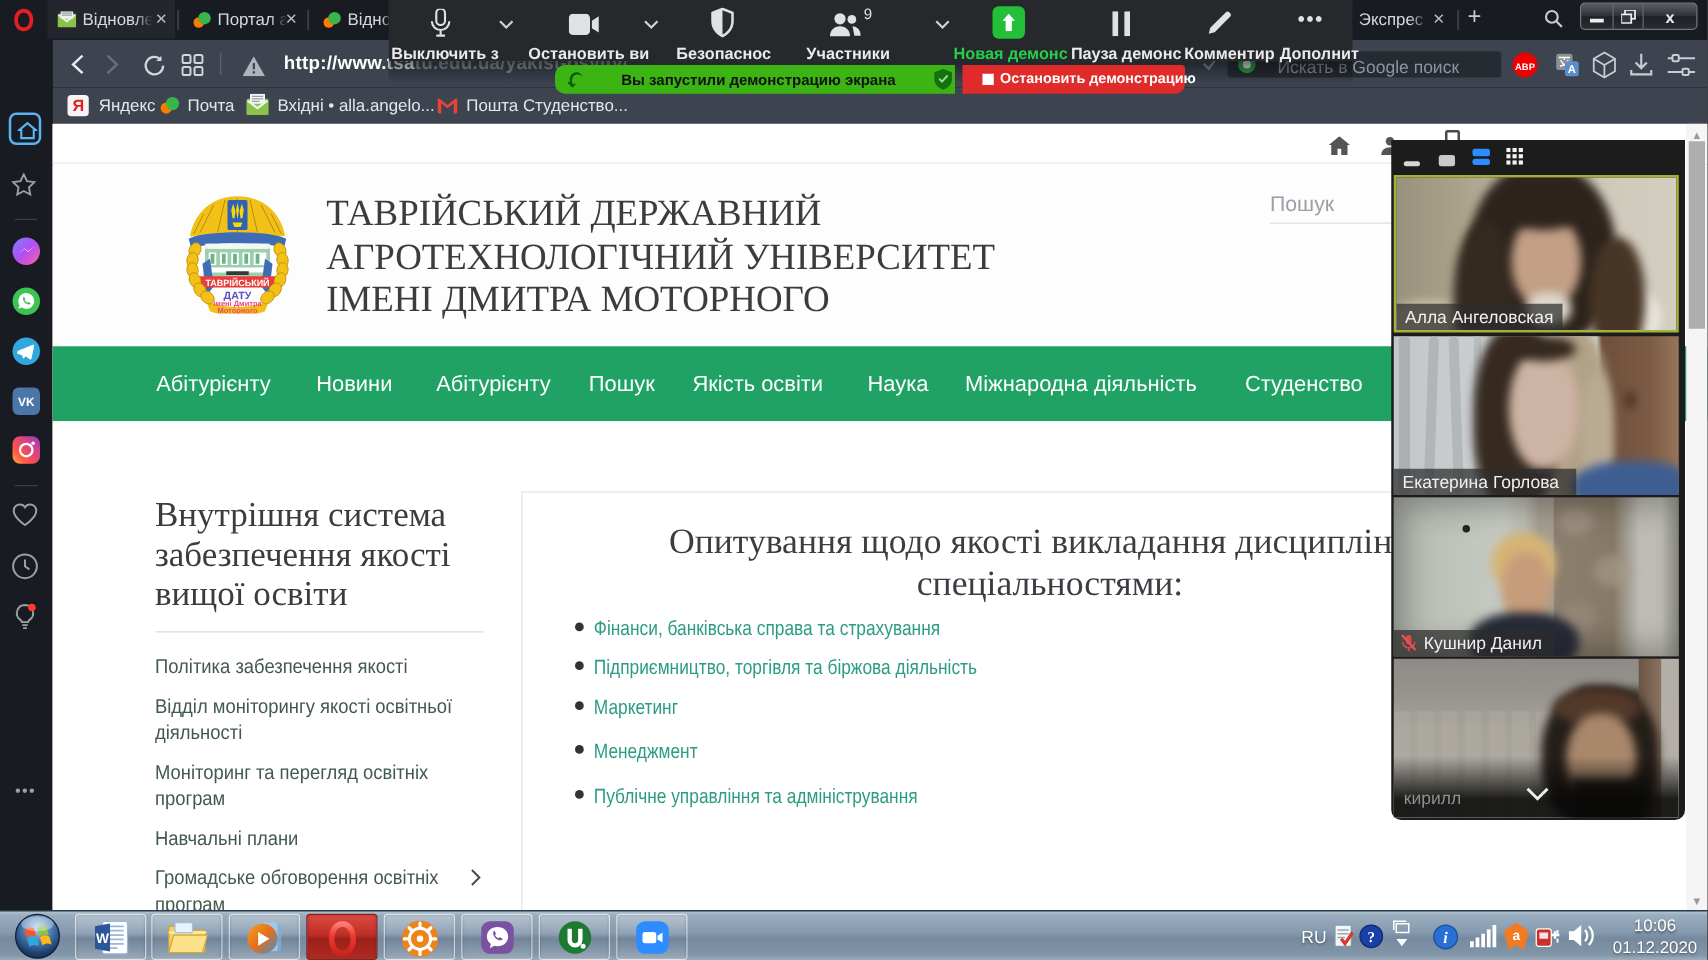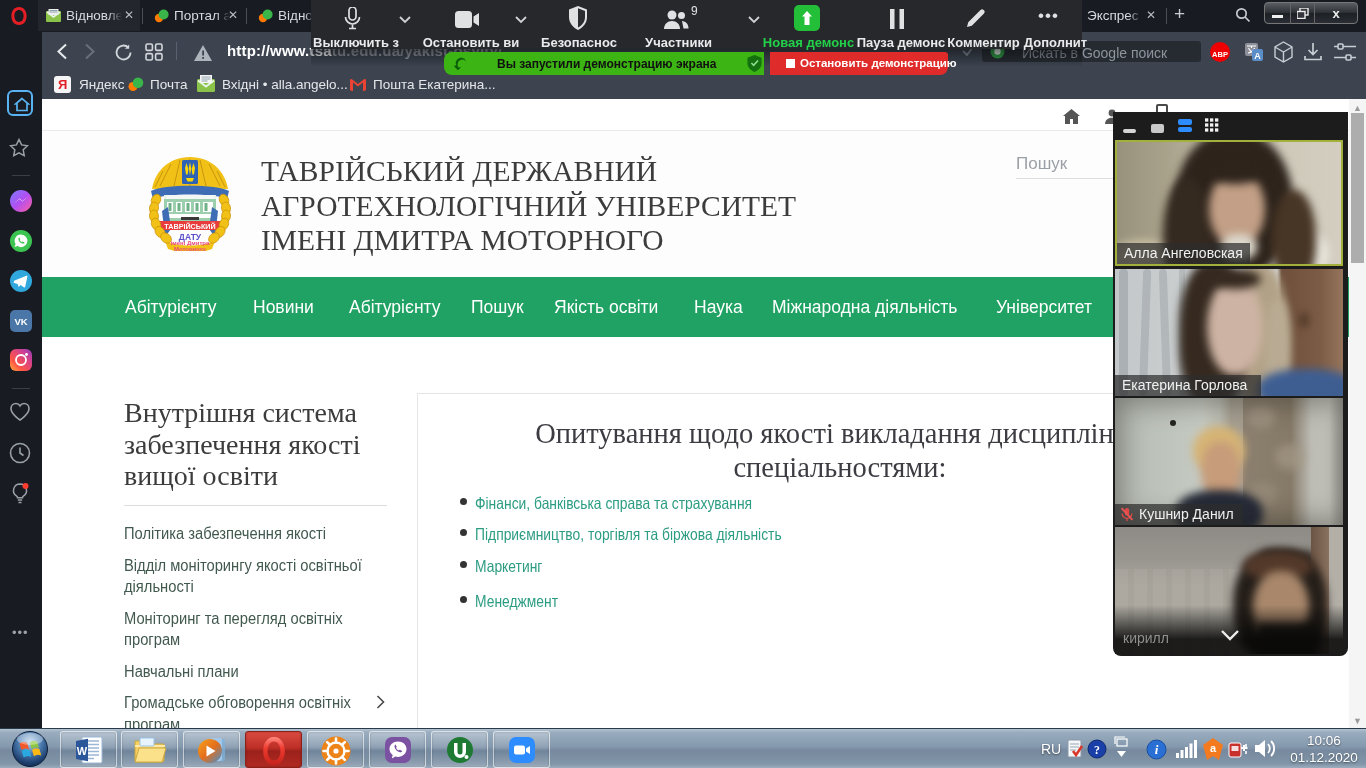--- a/index.html
+++ b/index.html
@@ -179,21 +179,21 @@
         <rect x="3" y="0" width="12" height="8" fill="#f5f5f5"></rect>
         <path d="M4.5 2h9M4.5 4h9M4.5 6h6" stroke="#90a4ae" stroke-width="1"></path>
       </svg>
     <span class="bktxt" style="left:180px">Вхідні • alla.angelo...</span>
     <svg class="abs" style="left:308px;top:8px" width="16" height="13" viewBox="0 0 16 13">
         <path d="M0 2.5C0 1 1 .5 2 1.2L8 6l6-4.8c1-.7 2-.2 2 1.3V11c0 1-.8 2-2 2h-1V4.5L8 8.5 3 4.5V13H2c-1.2 0-2-1-2-2z" fill="#ea4335"></path>
         <path d="M3 4.5V13h10V4.5L8 8.5z" fill="#fff" fill-opacity="0"></path>
         <path d="M2 1.2L8 6l6-4.8" fill="none"></path>
         <rect x="3" y="3" width="0" height="0"></rect>
       </svg>
-    <span class="bktxt" style="left:331px">Пошта Екатерина...</span>
+    <span class="bktxt" style="left:331px">Пошта Студенство...</span>
   </div>
   <div class="abs" id="sidebar">
     <div class="abs" style="left:7px;top:58px;width:26px;height:26px;border-radius:6px;border:2px solid #59b2f2"><svg width="16" height="15" viewBox="0 0 16 15" style="margin:5px 5px">
           <path d="M8 1.5L1.5 7H3v6.5h10V7h1.5z" fill="none" stroke="#59b2f2" stroke-width="1.7"></path>
         </svg></div>
     <svg class="sico" style="top:106px" width="20" height="20" viewBox="0 0 20 20">
         <path d="M10 1.5l2.6 5.4 5.9.8-4.3 4.1 1 5.8L10 14.8l-5.2 2.8 1-5.8L1.5 7.7l5.9-.8z" fill="none" stroke="#9aa0a8" stroke-width="1.5"></path>
       </svg>
     <div class="sdiv" style="top:143px"></div>
     <svg class="sico" style="top:157px" width="24" height="24" viewBox="0 0 24 24">
@@ -319,21 +319,21 @@
     </div>
 
     <div class="abs" id="navbar" style="left:0;top:178px;width:1324px;height:60px;background:#1fa263;color:#fff;font-size:17.5px">
       <span style="left:83px" class="abs nv">Абітурієнту</span>
       <span style="left:211px" class="abs nv">Новини</span>
       <span style="left:307px" class="abs nv">Абітурієнту</span>
       <span style="left:429px" class="abs nv">Пошук</span>
       <span style="left:512px" class="abs nv">Якість освіти</span>
       <span style="left:652px" class="abs nv">Наука</span>
       <span style="left:730px" class="abs nv">Міжнародна діяльність</span>
-      <span style="left:954px" class="abs nv">Університет</span>
+      <span style="left:954px" class="abs nv">Студенство</span>
     </div>
 
     <div class="abs" style="left:0;top:238px;width:1324px;height:391px;background:#fff">
       <div class="abs" style="left:82px;top:60px;width:270px;font-family:'Liberation Serif',serif;font-size:28px;line-height:31.5px;color:#3c3c3c">Внутрішня система забезпечення якості вищої освіти</div>
       <div class="abs" style="left:82px;top:168px;width:263px;border-top:1px solid #ddd"></div>
       <div class="abs" id="smenu" style="left:82px;top:186px;width:270px;font-size:16px;line-height:21.5px;color:#42594f">
         <div class="mi"><span class="cx">Політика забезпечення якості</span></div>
         <div class="mi"><span class="cx">Відділ моніторингу якості освітньої<br>діяльності</span></div>
         <div class="mi"><span class="cx">Моніторинг та перегляд освітніх<br>програм</span></div>
         <div class="mi"><span class="cx">Навчальні плани</span></div>
@@ -341,20 +341,21 @@
               <path d="M1.5 1l6 6-6 6" fill="none" stroke="#4a4a4a" stroke-width="1.6"></path>
             </svg></div>
       </div>
       <div class="abs" style="left:375px;top:56px;width:848px;border-top:1px solid #e5e5e5;height:335px;border-left:1px solid #e5e5e5"></div>
       <div class="abs" style="left:376px;top:80px;width:844px;text-align:center;font-family:'Liberation Serif',serif;font-size:28.5px;line-height:33.5px;color:#3c3c42">Опитування щодо якості викладання дисциплін за<br>спеціальностями:</div>
       <ul class="abs" id="quiz" style="left:400px;top:155px;list-style:none;font-size:16.5px;color:#2c9c82">
         <li><span class="cx">Фінанси, банківська справа та страхування</span></li>
         <li><span class="cx">Підприємництво, торгівля та біржова діяльність</span></li>
         <li><span class="cx">Маркетинг</span></li>
         <li><span class="cx">Менеджмент</span></li>
+        <li><span class="cx">Публічне управління та адміністрування</span></li>
       </ul>
     </div>
 
     <div class="abs" style="left:1307px;top:0;width:17px;height:629px;background:#f5f5f5">
       <div class="abs" style="left:4px;top:4px;color:#9a9a9a;font-size:9px">▲</div>
       <div class="abs" style="left:2px;top:14px;width:13px;height:150px;background:#adadad"></div>
       <div class="abs" style="left:4px;top:617px;color:#9a9a9a;font-size:9px">▼</div>
     </div>
   </div>
   <div class="abs" id="zoombarshadow"></div>

